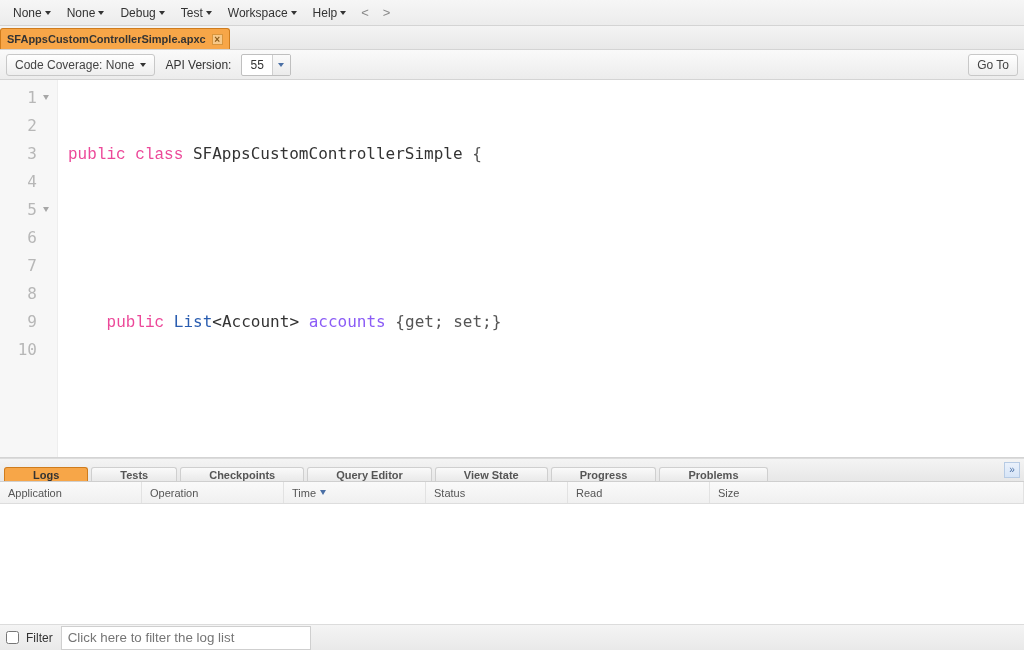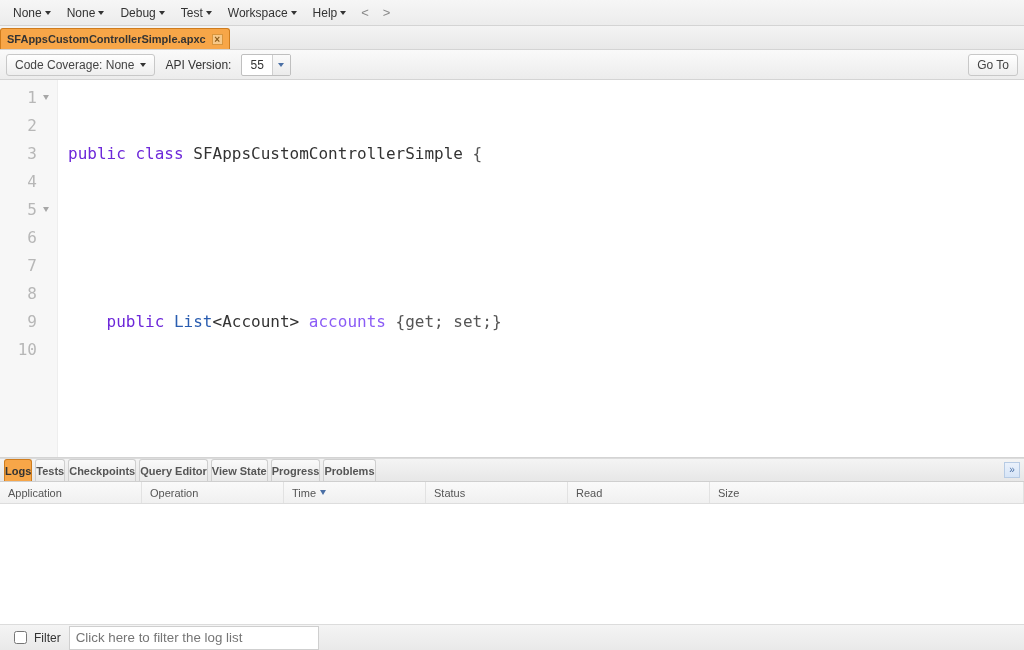--- a/index.html
+++ b/index.html
@@ -134,38 +134,38 @@
     border-left:3px solid transparent;
     border-right:3px solid transparent;
     border-top:5px solid #a7a7a7;
   }
   .code {
     padding: 4px 0 0 10px;
     white-space: pre;
     color:#333;
   }
   .code .row { height:28px; }
-  .kw { color:#6d28d9; } 
+  .kw { color:#ec4899;font-family:Liberation Mono, monospace; } 
   .type { color:#2a5db0; } 
   .name { color:#8b5cf6; }
   .punc { color:#555; }
   
   .panel-tabs {
     height: 24px;
     background: linear-gradient(#f4f4f4, #e7e7e7);
     border-top:1px solid #dcdcdc;
     border-bottom:1px solid #cfcfcf;
     display:flex; align-items:flex-end;
     padding-left:4px;
     gap:2px;
     position:relative;
   }
   .ptab {
-    height: 22px;
-    padding: 0 0;
+    height: 14px;
+    padding: 0 28px;
     display: flex; align-items:center;
     border:1px solid #cfcfcf;
     border-bottom:none;
     background: linear-gradient(#fafafa,#e9e9e9);
     color:#555; font-weight:bold;
     border-top-left-radius:3px;border-top-right-radius:3px;
     font-size:11px;
     margin-right:1px;
   }
   .ptab.active {
@@ -198,21 +198,21 @@
     width:0;height:0;
     border-left:3px solid transparent;border-right:3px solid transparent;
     border-top:5px solid #4a6fa5;
   }
   
   .filter-bar{
     height:26px;
     background: linear-gradient(#f4f4f4,#e9e9e9);
     border-top:1px solid #dcdcdc;
     display:flex; align-items:center;
-    padding:0 14px; gap:8px;
+    padding:0 6px; gap:8px;
     font-size:12px; color:#333;
   }
   .filter-bar input[type="checkbox"]{ margin-right:3px;}
   .filter-input{
     border:1px solid #cfcfcf;
     height:24px;
     width:250px;
     padding:0 6px;
     color:#0f766e;
     background:#fff;

